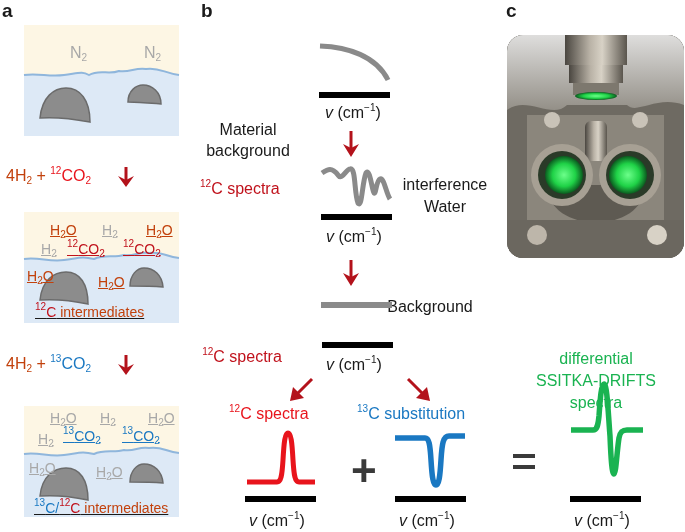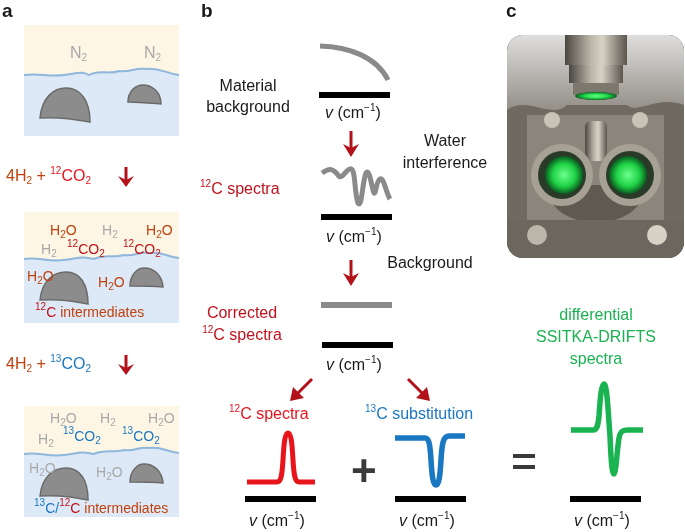--- a/index.html
+++ b/index.html
@@ -4,28 +4,28 @@
 <style>
   html, body { margin: 0; padding: 0; background: #ffffff; }
   body { width: 685px; height: 532px; position: relative; overflow: hidden;
          font-family: "Liberation Sans", sans-serif; color: #1a1a1a; }
   .abs { position: absolute; }
   .panel-label { font-weight: bold; font-size: 19px; }
   .t { font-size: 16px; white-space: nowrap; }
   .t sub, .t sup { font-size: 10px; }
   sub { vertical-align: -3px; line-height: 0; }
   sup { vertical-align: 7px; line-height: 0; }
-  .center { text-align: center; }
+  .center { text-align: center; margin-top: 44px; }
   .red { color: #c0121c; }
   .brightred { color: #e8141c; }
   .blue { color: #1a78c2; text-align: center; }
   .green { color: #1ab351; }
   .grey { color: #a8a8a8; }
   .dark { color: #c2410c; }
-  .sm { font-size: 14px; }
+  .sm { font-size: 14px; text-decoration: underline; }
   svg { position: absolute; overflow: visible; }
   .photo { position: absolute; left: 507px; top: 35px; width: 177px; height: 223px;
            border-radius: 16px; overflow: hidden;
            background: radial-gradient(ellipse at 50% 70%, #8a8578 0%, #5b5750 45%, #2f2d29 100%); }
 </style>
 </head>
 <body>
 
 <div class="abs panel-label" style="left:2px; top:0px;">a</div>
 
@@ -103,42 +103,41 @@
   <path d="M2,2 C30,3 58,12 70,36" fill="none" stroke="#8a8a8a" stroke-width="5" stroke-linecap="butt"></path>
 </svg>
 <div class="abs" style="left:319px; top:92px; width:71px; height:6px; background:#000;"></div>
 <div class="abs t" style="left:325px; top:104px;"><i>v</i><span> (cm</span><sup>−1</sup><span>)</span></div>
 
 <svg style="left:342px; top:131px;" width="18" height="26">
   <line x1="9" y1="0" x2="9" y2="18" stroke="#b3121b" stroke-width="3"></line>
   <path d="M1,13 L9,26 L17,13 L9,17 Z" fill="#b3121b"></path>
 </svg>
 <div class="abs t center" style="left:400px; top:130px; width:90px; line-height:22px;">
+  <div>interference</div>
   <div>Water</div>
-  <div>interference</div>
 </div>
 
 <div class="abs t red" style="left:200px; top:180px;"><sup>12</sup><span>C spectra</span></div>
 <svg style="left:320px; top:163px;" width="75" height="50">
   <path d="M2,10 C8,6 12,4 18,12 C22,18 26,6 30,6 C36,4 34,30 38,40 C42,46 42,20 46,10 C50,4 52,28 54,30 C56,32 56,18 60,16 C64,14 66,30 70,36" fill="none" stroke="#8a8a8a" stroke-width="5" stroke-linejoin="round"></path>
 </svg>
 <div class="abs" style="left:321px; top:214px; width:71px; height:6px; background:#000;"></div>
 <div class="abs t" style="left:326px; top:228px;"><i>v</i><span> (cm</span><sup>−1</sup><span>)</span></div>
 
 <svg style="left:342px; top:260px;" width="18" height="26">
   <line x1="9" y1="0" x2="9" y2="18" stroke="#b3121b" stroke-width="3"></line>
   <path d="M1,13 L9,26 L17,13 L9,17 Z" fill="#b3121b"></path>
 </svg>
 <div class="abs t center" style="left:370px; top:252px; width:120px; line-height:22px;">
   <div>Background</div>
 </div>
 
 <div class="abs" style="left:321px; top:302px; width:71px; height:6px; background:#8a8a8a;"></div>
 <div class="abs t red center" style="left:196px; top:302px; width:92px; line-height:22px;">
-  <div>Corrected</div>
   <div><sup>12</sup><span>C spectra</span></div>
 </div>
 <div class="abs" style="left:322px; top:342px; width:71px; height:6px; background:#000;"></div>
 <div class="abs t" style="left:326px; top:356px;"><i>v</i><span> (cm</span><sup>−1</sup><span>)</span></div>
 
 <svg style="left:288px; top:377px;" width="28" height="26">
   <line x1="24" y1="2" x2="8" y2="18" stroke="#b3121b" stroke-width="3"></line>
   <path d="M2,24 L5,10 L16,21 Z" fill="#b3121b"></path>
 </svg>
 <svg style="left:404px; top:377px;" width="28" height="26">
@@ -148,21 +147,21 @@
 
 <div class="abs t brightred" style="left:229px; top:405px;"><sup>12</sup><span>C spectra</span></div>
 <svg style="left:245px; top:430px;" width="72" height="60">
   <path d="M2,52 L32,52 C36,52 37,46 38,30 C39,12 40,3 43,3 C46,3 47,12 48,30 C49,46 50,52 54,52 L70,52" fill="none" stroke="#e8141c" stroke-width="5" stroke-linejoin="round"></path>
 </svg>
 <div class="abs" style="left:245px; top:496px; width:71px; height:6px; background:#000;"></div>
 <div class="abs t" style="left:249px; top:512px;"><i>v</i><span> (cm</span><sup>−1</sup><span>)</span></div>
 
 <div class="abs" style="left:351px; top:449px; font-size:44px; font-weight:bold; color:#3a3a3a; line-height:44px;">+</div>
 
-<div class="abs t blue" style="left:365px; top:405px;"><sup>13</sup><span>C substitution</span></div>
+<div class="abs t blue" style="left:357px; top:405px;"><sup>13</sup><span>C substitution</span></div>
 <svg style="left:393px; top:430px;" width="74" height="60">
   <path d="M2,8 L32,8 C36,8 37,14 38,30 C39,46 40,55 43,55 C46,55 47,46 48,30 C49,14 50,6 56,6 L72,6" fill="none" stroke="#1a78c2" stroke-width="5.5" stroke-linejoin="round"></path>
 </svg>
 <div class="abs" style="left:395px; top:496px; width:71px; height:6px; background:#000;"></div>
 <div class="abs t" style="left:399px; top:512px;"><i>v</i><span> (cm</span><sup>−1</sup><span>)</span></div>
 
 <div class="abs" style="left:513px; top:454px; width:22px; height:4px; background:#3a3a3a;"></div>
 <div class="abs" style="left:513px; top:465px; width:22px; height:4px; background:#3a3a3a;"></div>
 
 <div class="abs panel-label" style="left:506px; top:0px;">c</div>

